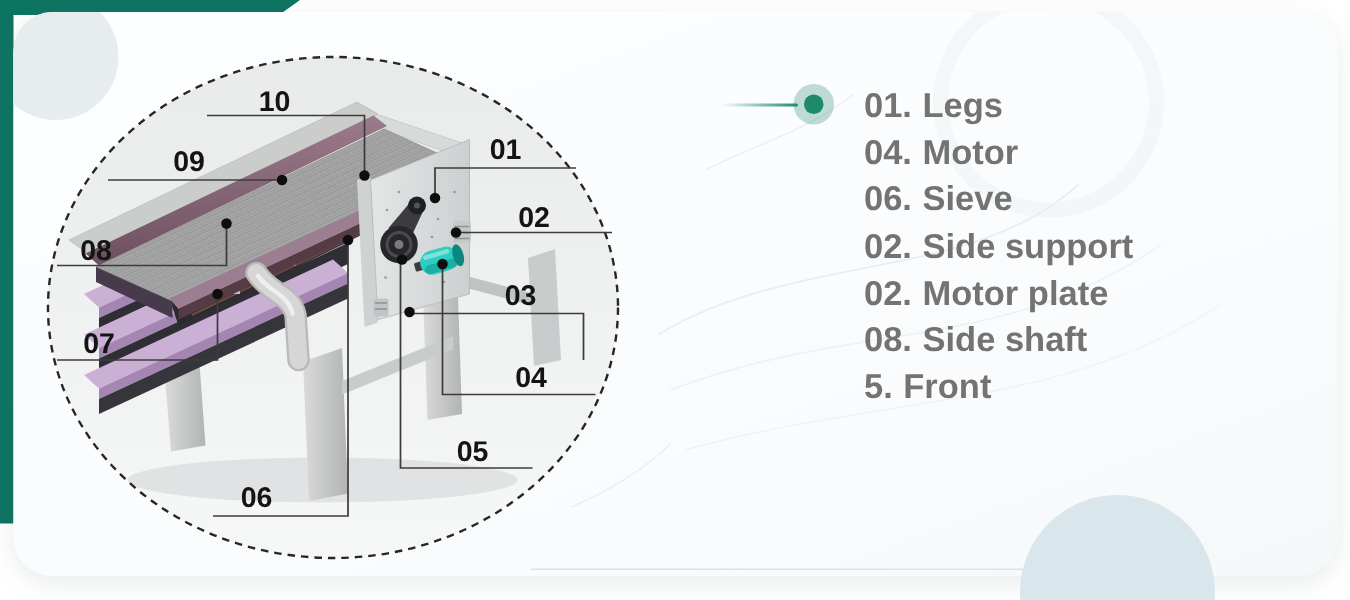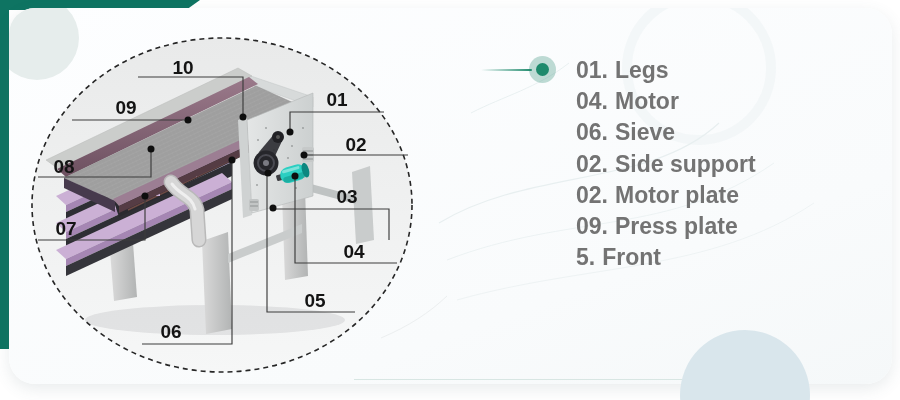--- a/index.html
+++ b/index.html
@@ -235,17 +235,17 @@
   <div class="connector-line"></div>
   <div class="connector-halo"></div>
   <div class="connector-dot"></div>
 
   <div class="legend">
     <div class="legend-row"><span class="num">01.</span><span>Legs</span></div>
     <div class="legend-row"><span class="num">04.</span><span>Motor</span></div>
     <div class="legend-row"><span class="num">06.</span><span>Sieve</span></div>
     <div class="legend-row"><span class="num">02.</span><span>Side support</span></div>
     <div class="legend-row"><span class="num">02.</span><span>Motor plate</span></div>
-    <div class="legend-row"><span class="num">09.</span><span>Press plate</span></div>
+    <div class="legend-row"><span class="num">08.</span><span>Side shaft</span></div>
     <div class="legend-row"><span class="num">5.</span><span>Front</span></div>
   </div>
 
 </div>
 
 </body></html>

